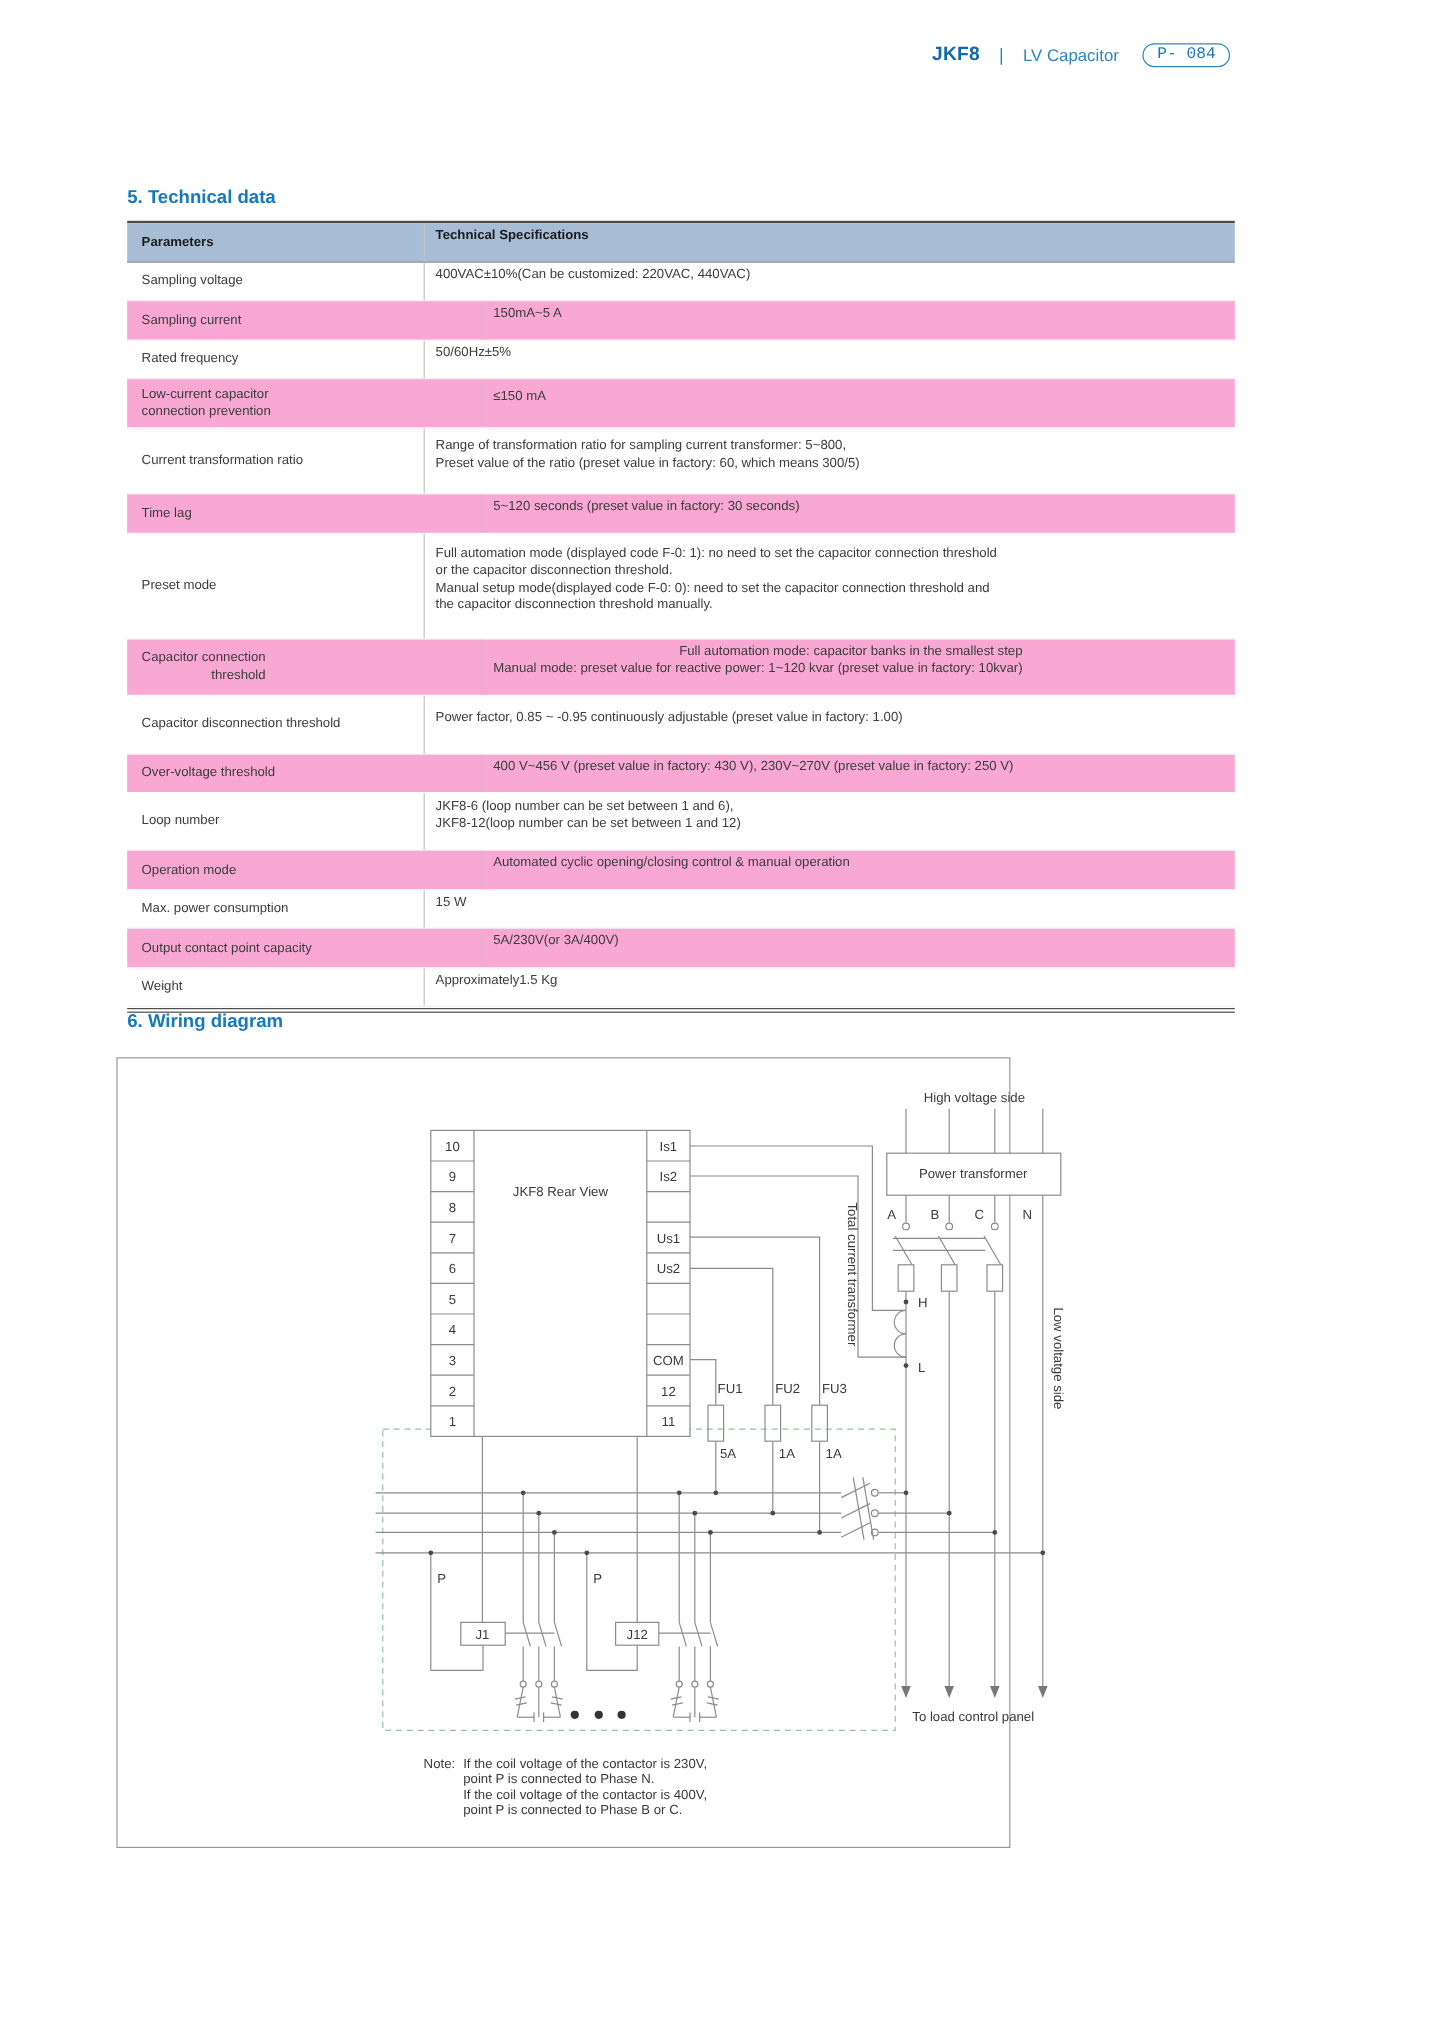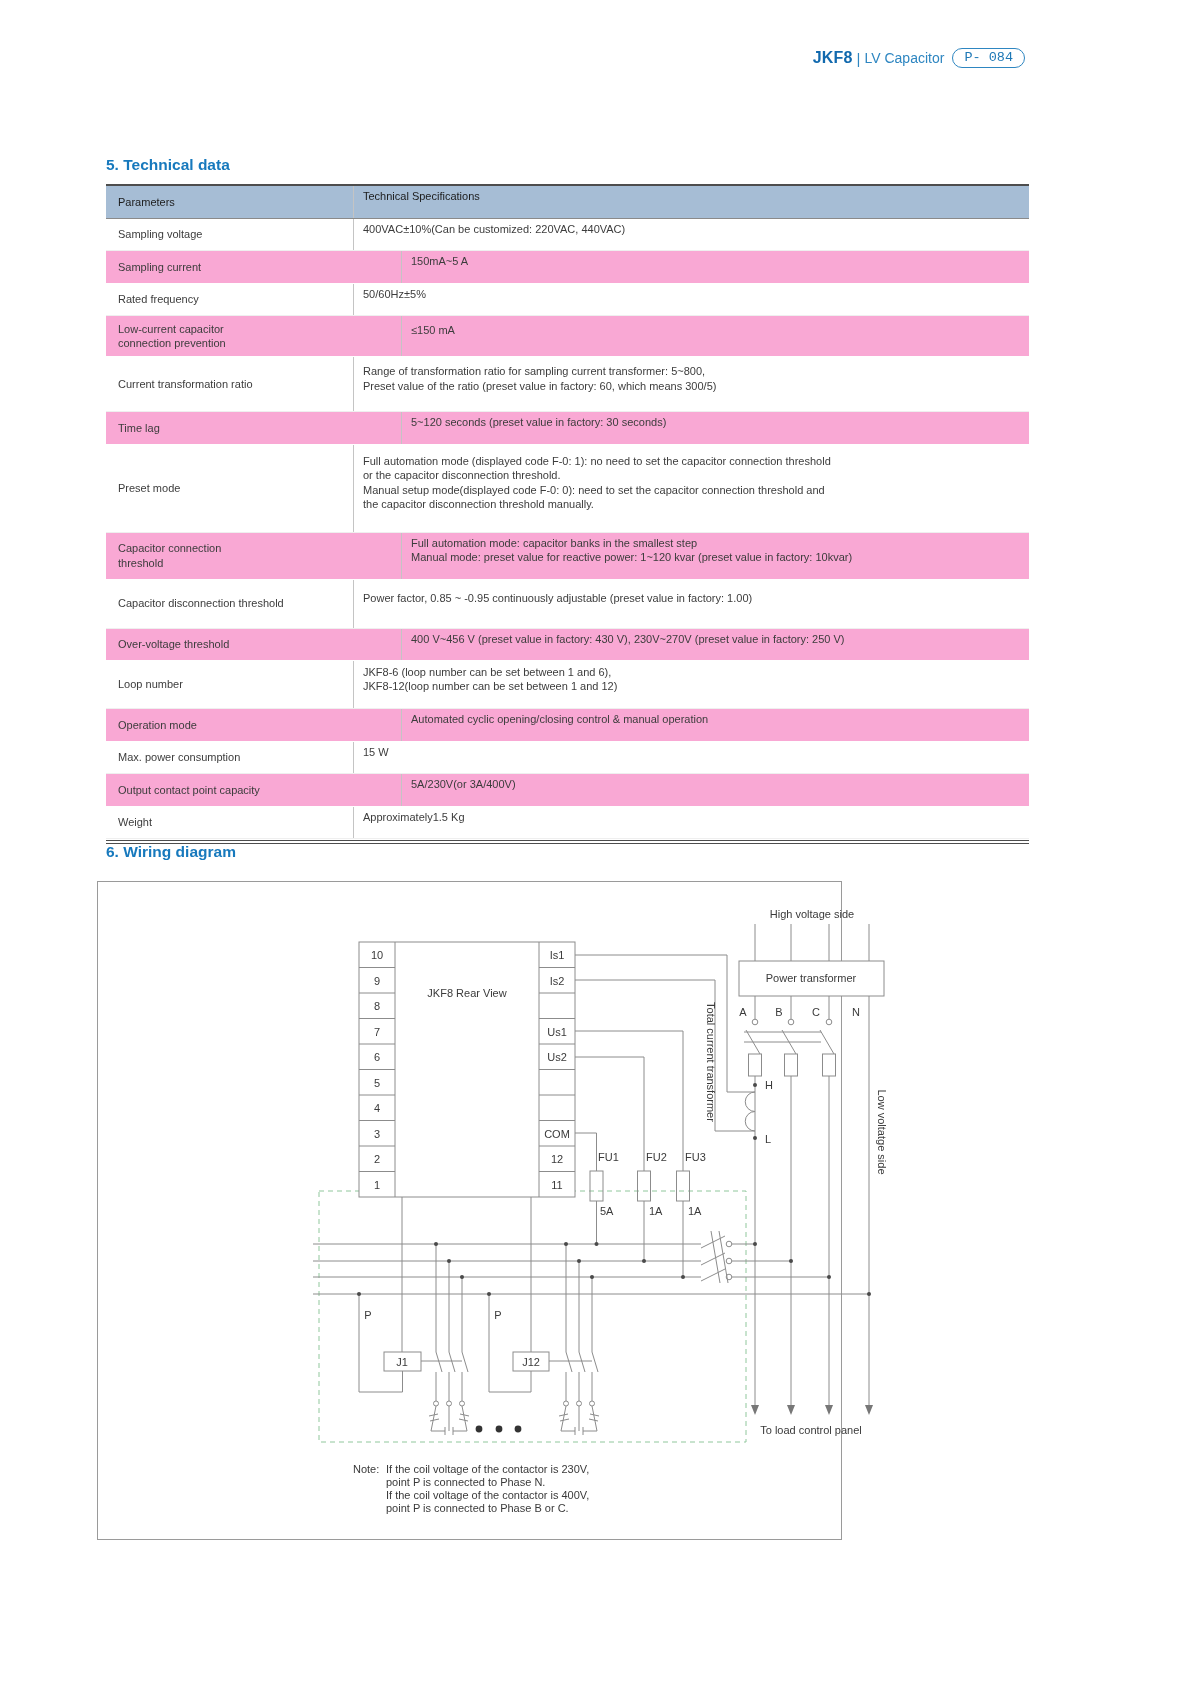--- a/index.html
+++ b/index.html
@@ -1,35 +1,35 @@
 <!DOCTYPE html>
 <html><head>
 <meta charset="utf-8">
 <style>
   html,body{margin:0;padding:0;background:#ffffff;}
   body{width:1191px;height:1684px;position:relative;font-family:"Liberation Sans",sans-serif;color:#3c3c3c;}
-  .doc-header{position:absolute;top:48px;right:166px;display:flex;align-items:center;gap:4px;}
+  .doc-header{position:absolute;top:36px;right:166px;display:flex;align-items:center;gap:16px;}
   .doc-header .product{font-size:16px;font-weight:bold;color:#1169ae;letter-spacing:.2px;}
   .doc-header .divider{font-size:15px;color:#2e86c1;font-weight:300;}
   .doc-header .category{font-size:14px;color:#2e86c1;}
   .doc-header .badge{border:1.6px solid #2e86c1;border-radius:12px;color:#1e78b6;font-size:13.5px;padding:1px 11px 2px 11px;margin-left:4px;font-family:Liberation Mono, monospace;}
   .sec-title{position:absolute;left:106px;font-size:15.5px;font-weight:bold;color:#1779bd;}
   #sec5{top:156px;}
   #sec6{top:843px;}
   
   .dtable{position:absolute;left:106px;top:184px;width:923px;border-top:2px solid #4d4d4d;font-size:11px;}
   .trow{display:flex;align-items:stretch;}
   .trow .cell{display:flex;align-items:center;white-space:pre-line;line-height:1.32;}
   .trow .c1{width:247px;box-sizing:border-box;padding:3px 8px 3px 12px;}
   .trow .c2{flex:1;box-sizing:border-box;padding:3px 10px 14px 9px;border-left:1px solid #c4c4c4;}
-  .thead{min-height:23px;background:#a6bdd5;border-bottom:1px solid #8a8a8a;font-weight:normal;color:#1c1c1c;}
+  .thead{min-height:23px;background:#a6bdd5;border-bottom:1px solid #8a8a8a;font-weight:bold;color:#1c1c1c;}
   .r-white{background:#ffffff;border-bottom:1px solid #efefef;}
   .r-blue{background:#f9a8d4;border-bottom:1px solid #ffffff;gap:48px;}
   .mh25{min-height:25px;} .mh40{min-height:40px;} .mh54{min-height:54px;} .mh23{min-height:23px;}
-  .mh87{min-height:87px;} .mh46{min-height:46px;} .mh48{min-height:48px;} .mh29{min-height:29px;}
+  .mh87{min-height:87px;} .mh46{min-height:46px;text-align:right;} .mh48{min-height:48px;} .mh29{min-height:29px;}
   .mh47{min-height:47px;} .mh27{min-height:27px;}
   .table-end{height:2px;border-top:1.5px solid #4d4d4d;border-bottom:1px solid #4d4d4d;margin-top:1px;}
   
   .diagram-box{position:absolute;left:97px;top:881px;width:745px;height:659px;border:1px solid #9a9a9a;box-sizing:border-box;}
   svg text{font-family:"Liberation Sans",sans-serif;font-size:11px;fill:#3a3a3a;stroke:none;}
   svg .note-t{font-size:11.5px;}
 </style>
 </head>
 <body>
 

